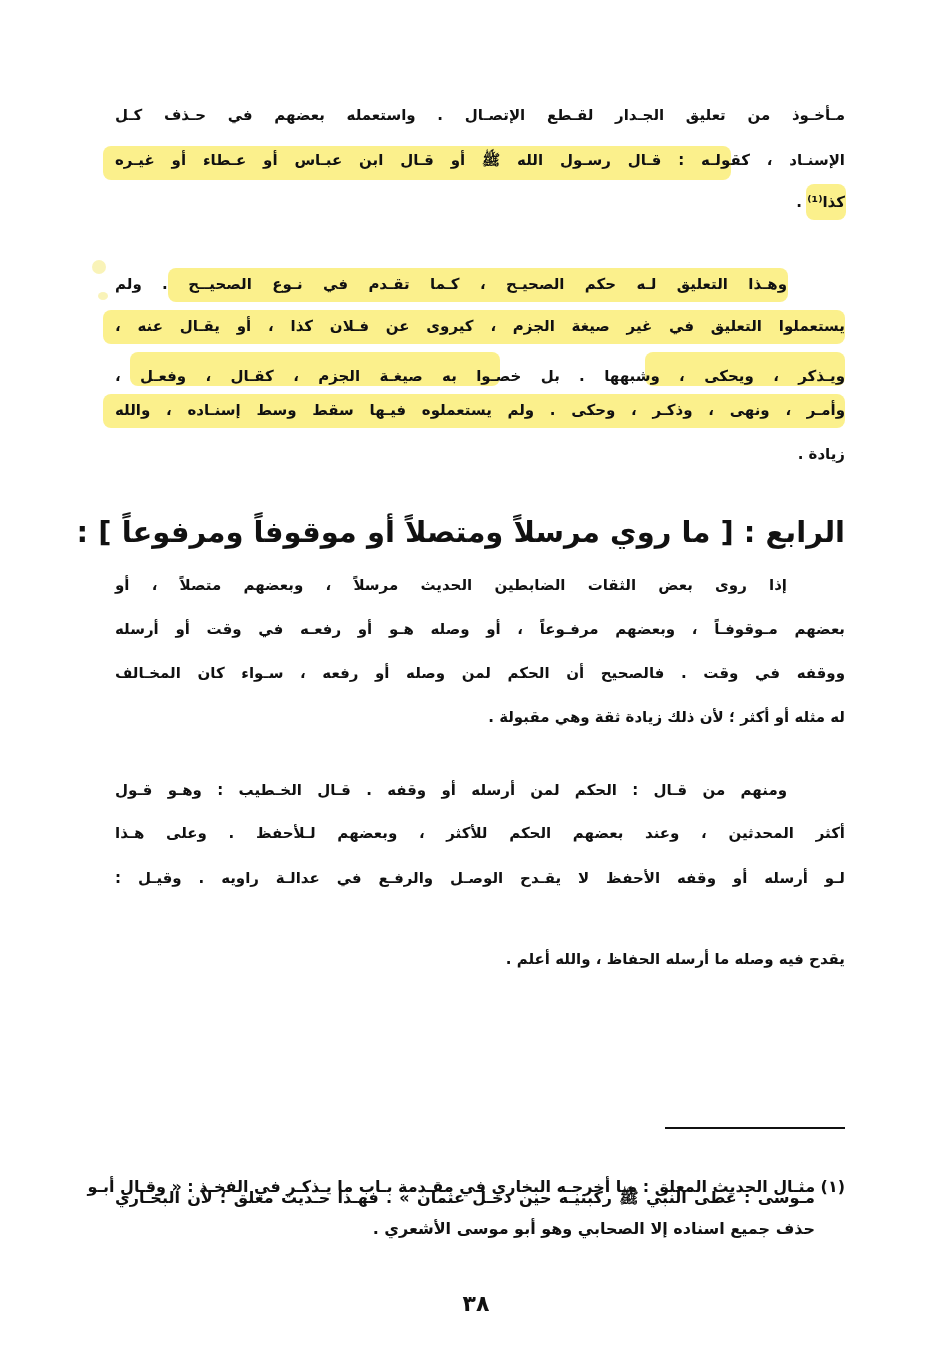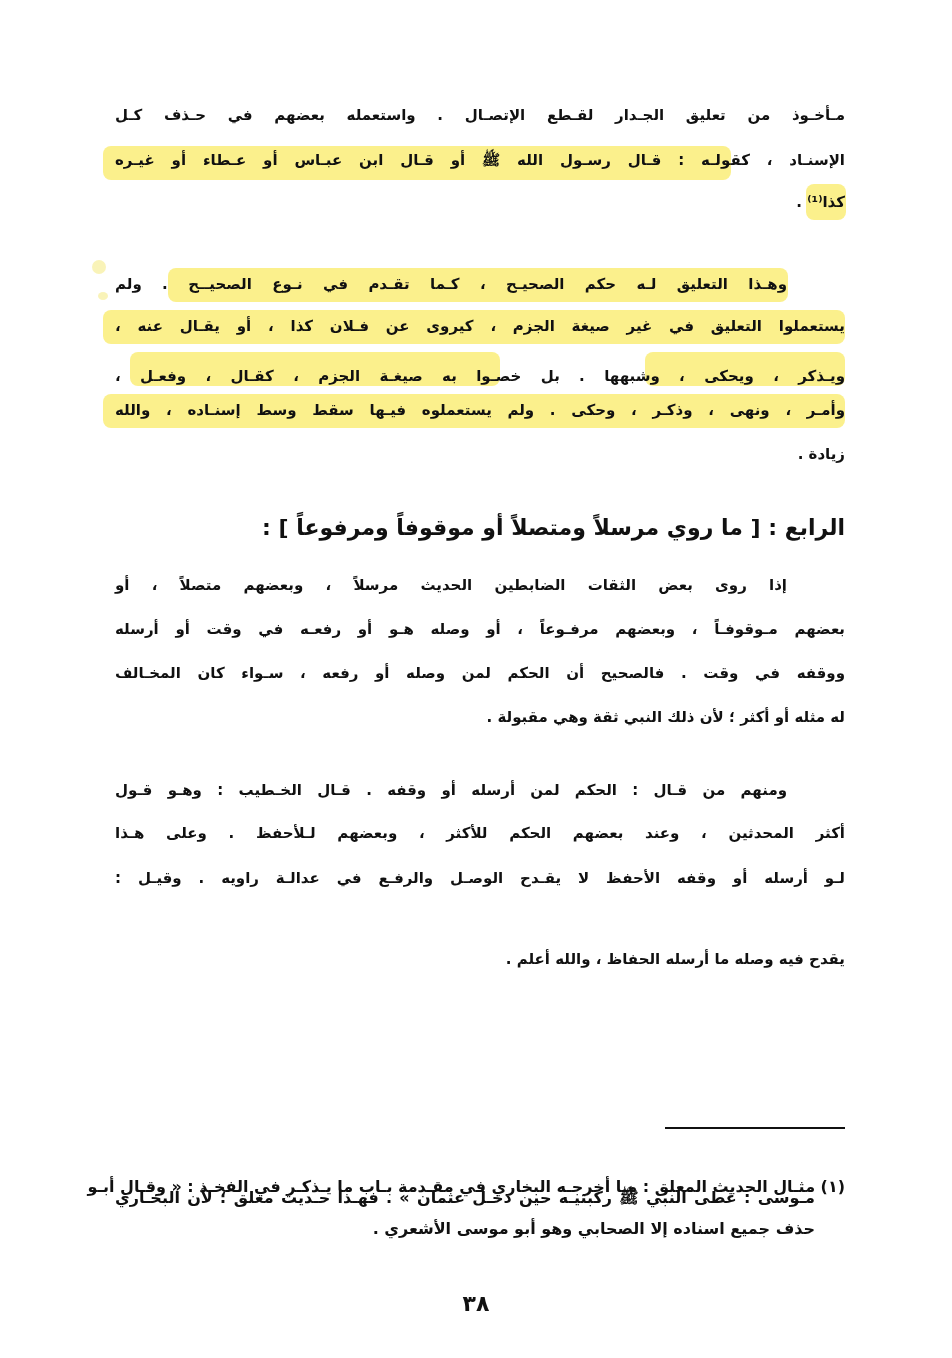--- a/index.html
+++ b/index.html
@@ -3,21 +3,21 @@
 <meta charset="utf-8">
 <style>
   html, body { margin:0; padding:0; background:#ffffff; }
   body { width:952px; height:1358px; position:relative; overflow:hidden;
          font-family: "DejaVu Sans", "Liberation Sans", sans-serif; color:#111; }
   .page { position:absolute; left:0; top:0; width:952px; height:1358px; }
   .line { position:absolute; direction:rtl; text-align:justify; text-align-last:justify;
           white-space:nowrap; font-size:15px; line-height:34px; font-weight:bold; }
   .line.short { text-align-last:right; }
   .hl { position:absolute; background:#fbef86; border-radius:8px; opacity:0.95; }
-  .heading { position:absolute; direction:rtl; text-align:center; font-size:22px; font-weight:bold; white-space:nowrap; }
+  .heading { position:absolute; direction:rtl; text-align:center; font-size:29px; font-weight:bold; white-space:nowrap; }
   .fn-line { position:absolute; direction:rtl; white-space:nowrap; font-size:16px; line-height:30px; font-weight:bold; text-align:justify; text-align-last:justify; }
   .fn-line.short { text-align-last:right; }
   .rule { position:absolute; height:2px; background:#111; }
   .pageno { position:absolute; font-size:22px; font-weight:bold; text-align:center;margin-top:11px; }
   .mark { position:absolute; background:#f7ee9a; border-radius:50%; opacity:0.7; }
 </style>
 </head>
 <body>
 
 <div class="page">
@@ -40,21 +40,21 @@
   <div class="line" style="left:115px;top:309px;width:730px;">يستعملوا التعليق في غير صيغة الجزم ، كيروى عن فـلان كذا ، أو يقـال عنه ،</div>
   <div class="line" style="left:115px;top:351px;width:730px;margin-top:8px;">ويـذكر ، ويحكى ، وشبهها . بل خصـوا به صيغـة الجزم ، كقـال ، وفعـل ،</div>
   <div class="line" style="left:115px;top:393px;width:730px;">وأمـر ، ونهى ، وذكـر ، وحكى . ولم يستعملوه فيـها سقط وسط إسنـاده ، والله</div>
   <div class="line short" style="left:115px;top:437px;width:730px;">زيادة .</div>
 
   <div class="heading" style="right:107px;top:515px;">الرابع : [ ما روي مرسلاً ومتصلاً أو موقوفاً ومرفوعاً ] :</div>
 
   <div class="line" style="left:115px;top:568px;width:672px;">إذا روى بعض الثقات الضابطين الحديث مرسلاً ، وبعضهم متصلاً ، أو</div>
   <div class="line" style="left:115px;top:612px;width:730px;">بعضهم مـوقوفـاً ، وبعضهم مرفـوعاً ، أو وصله هـو أو رفعـه في وقت أو أرسله</div>
   <div class="line" style="left:115px;top:656px;width:730px;">ووقفه في وقت . فالصحيح أن الحكم لمن وصله أو رفعه ، سـواء كان المخـالف</div>
-  <div class="line short" style="left:115px;top:700px;width:730px;">له مثله أو أكثر ؛ لأن ذلك النبي ثقة وهي مقبولة .</div>
+  <div class="line short" style="left:115px;top:700px;width:730px;">له مثله أو أكثر ؛ لأن ذلك زيادة ثقة وهي مقبولة .</div>
 
   <div class="line" style="left:115px;top:773px;width:672px;">ومنهم من قـال : الحكم لمن أرسله أو وقفه . قـال الخـطيب : وهـو قـول</div>
   <div class="line" style="left:115px;top:816px;width:730px;">أكثر المحدثين ، وعند بعضهم الحكم للأكثر ، وبعضهم لـلأحفظ . وعلى هـذا</div>
   <div class="line" style="left:115px;top:861px;width:730px;">لـو أرسله أو وقفه الأحفظ لا يقـدح الوصـل والرفـع في عدالـة راويه . وقيـل :</div>
   <div class="line short" style="left:115px;top:905px;width:730px;margin-top:37px;">يقدح فيه وصله ما أرسله الحفاظ ، والله أعلم .</div>
 
   <div class="rule" style="left:665px;top:1127px;width:180px;"></div>
 
   <div class="fn-line" style="left:115px;top:1152px;width:730px;margin-top:20px;">(١) مثـال الحديث المعلق : مـا أخرجـه البخاري في مقـدمة بـاب ما يـذكـر في الفخـذ : « وقـال أبـو</div>
   <div class="fn-line" style="left:115px;top:1183px;width:700px;">مـوسى : غطى النبي ﷺ ركبتيـه حين دخـل عثمان » . فهـذا حـديث معلق ؛ لأن البخـاري</div>

